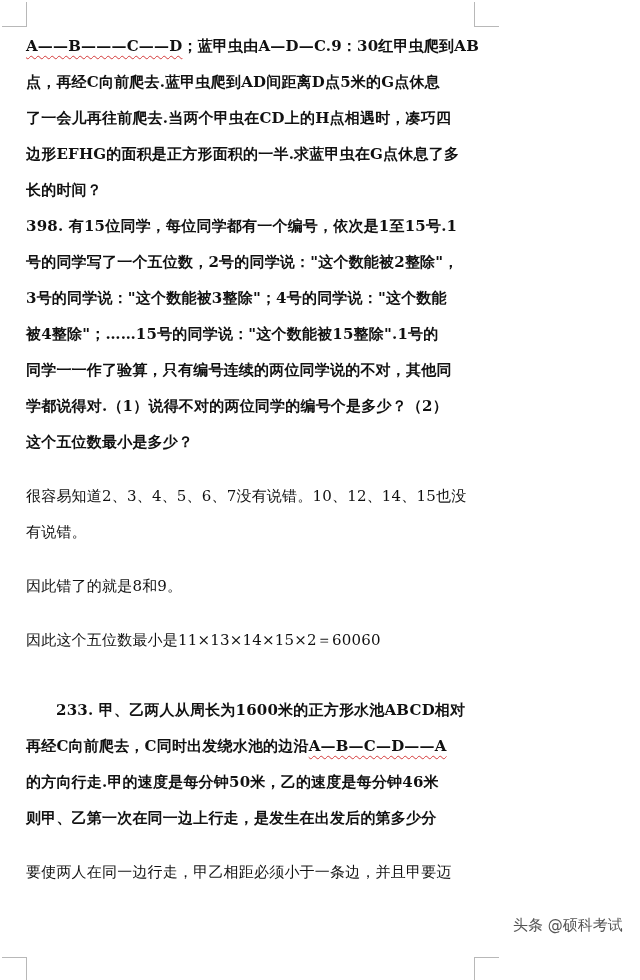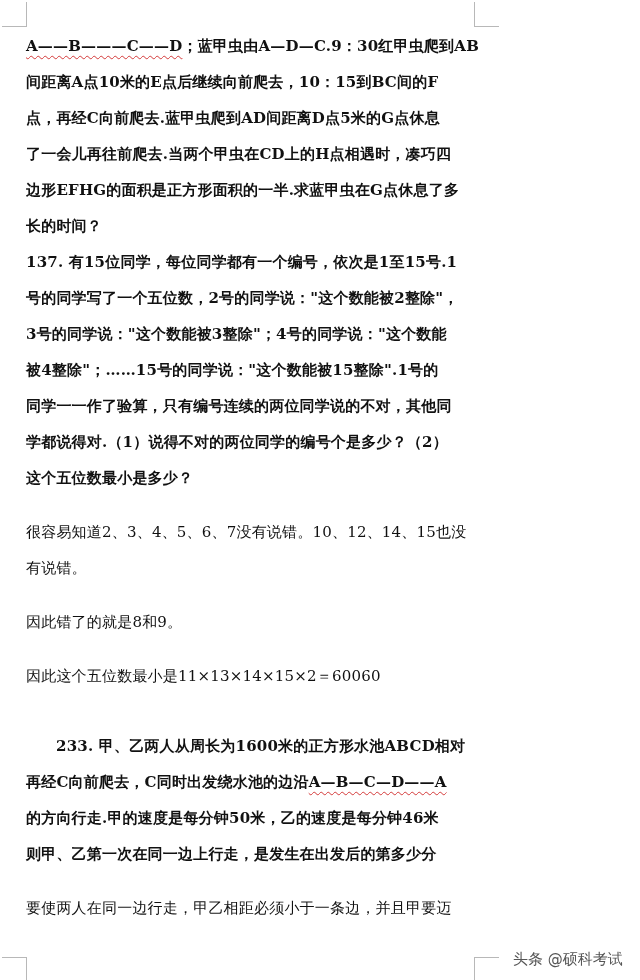--- a/index.html
+++ b/index.html
@@ -13,45 +13,44 @@
   .c-bl { left: 2px; top: 957px; width: 24px; height: 24px; border-width: 1px 1px 0 0; }
   .c-br { left: 474px; top: 957px; width: 24px; height: 24px; border-width: 1px 0 0 1px; }
   .page { position: absolute; left: 26px; top: 28px; width: 560px; }
   p { margin: 0; font-size: 15px; line-height: 36px; letter-spacing: 0.2px; }
   .bold { font-weight: bold; }
   .normal { font-weight: normal; font-size: 15px; }
   .gap { height: 18px; }
   .indent { text-indent: 2em; margin-top: 16px; }
   .squiggle { text-decoration: underline wavy #d43a3a; text-decoration-thickness: 1px; text-underline-offset: 4px; }
   .watermark {
-    position: absolute; left: 513px; top: 950px; font-family: "DejaVu Sans", sans-serif;
+    position: absolute; left: 513px; top: 916px; font-family: "DejaVu Sans", sans-serif;
     font-size: 15px; color: #555; text-shadow: 0 0 2px #fff, 0 0 3px #fff;
   }
 </style>
 </head>
 <body>
 
 <div class="corner c-tl"></div>
 <div class="corner c-tr"></div>
 <div class="corner c-bl"></div>
 <div class="corner c-br"></div>
 
 <div class="page">
 
   <div>
     <p class="bold"><span class="squiggle">A——B———C——D</span><span>；蓝甲虫由A—D—C.9：30红甲虫爬到AB</span></p>
-    <p class="bold">间距离A点10米的E点后继续向前爬去，10：15到BC间的F</p>
     <p class="bold">点，再经C向前爬去.蓝甲虫爬到AD间距离D点5米的G点休息</p>
     <p class="bold">了一会儿再往前爬去.当两个甲虫在CD上的H点相遇时，凑巧四</p>
     <p class="bold">边形EFHG的面积是正方形面积的一半.求蓝甲虫在G点休息了多</p>
     <p class="bold">长的时间？</p>
   </div>
 
   <div>
-    <p class="bold">137. 有15位同学，每位同学都有一个编号，依次是1至15号.1</p>
+    <p class="bold">398. 有15位同学，每位同学都有一个编号，依次是1至15号.1</p>
     <p class="bold">号的同学写了一个五位数，2号的同学说："这个数能被2整除"，</p>
     <p class="bold">3号的同学说："这个数能被3整除"；4号的同学说："这个数能</p>
     <p class="bold">被4整除"；……15号的同学说："这个数能被15整除".1号的</p>
     <p class="bold">同学一一作了验算，只有编号连续的两位同学说的不对，其他同</p>
     <p class="bold">学都说得对.（1）说得不对的两位同学的编号个是多少？（2）</p>
     <p class="bold">这个五位数最小是多少？</p>
   </div>
 
   <div class="gap"></div>
 

